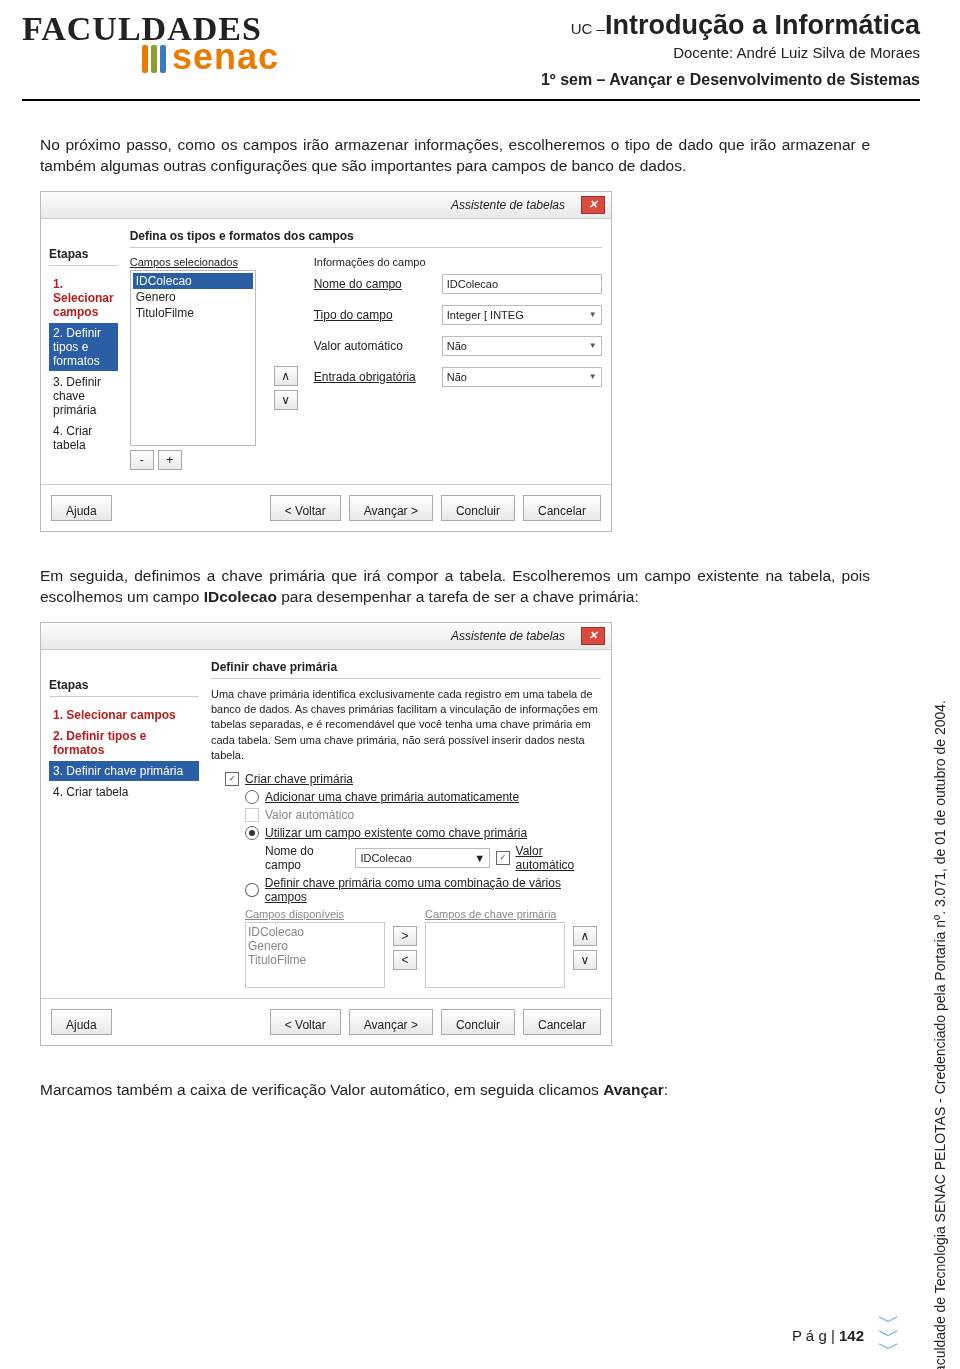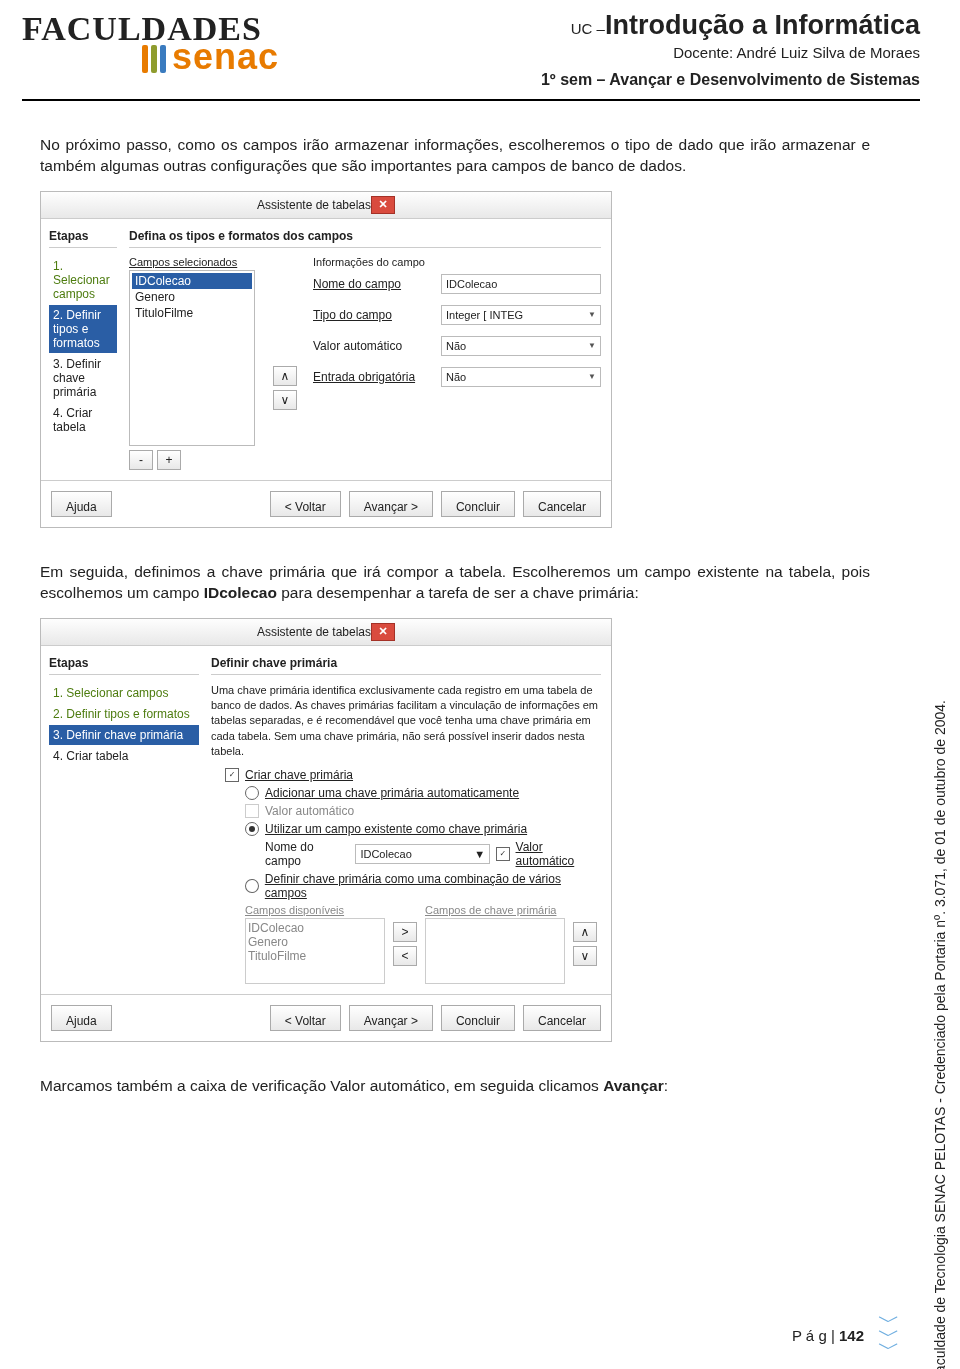--- a/index.html
+++ b/index.html
@@ -30,28 +30,28 @@
   .uc-line .uc { font-weight:400; }
   .uc-line .big { font-size:27px; font-weight:700; }
   .docente { font-size:15px; margin-top:3px;}
   .sem { font-size:16px; font-weight:700; margin-top:10px; }
   .hr { border-top:2px solid #000; margin:6px 40px 0 22px; }
   
   .body-txt { margin:34px 90px 10px 40px; font-size:15.5px; line-height:1.35; text-align:justify; }
   .body-txt b{font-weight:700;}
   
   .wiz { margin:14px 0 14px 40px; width:570px; background:#fff; border:1px solid #bbb; font-size:12px; color:#222; position:relative; }
-  .wiz-title { background:linear-gradient(#fefefe,#e8e8e8); padding:4px 6px; border-bottom:1px solid #ccc; display:flex; justify-content:center; align-items:center;}
+  .wiz-title { background:linear-gradient(#fefefe,#e8e8e8); padding:4px 6px; font-style:italic; border-bottom:1px solid #ccc; display:flex; justify-content:flex-end; align-items:center;gap:16px;}
   .wiz-close { width:22px;height:16px;background:#d94b3e;border:1px solid #a43127;display:inline-flex;align-items:center;justify-content:center;color:#fff;font-size:11px;line-height:1;font-weight:700;}
   .wiz-body { display:flex; }
-  .wiz-steps { width:150px; padding:10px 8px; }
+  .wiz-steps { width:150px; padding:28px 8px; }
   .wiz-steps h4{font-size:12px;font-weight:700;margin:0 0 8px 0;border-bottom:1px solid #ccc;padding-bottom:4px;}
   .step{padding:3px 4px;margin:1px 0;}
   .step.sel{background:#2a5ea5;color:#fff;}
-  .step.done{color:#4d7c0f;}
+  .step.done{color:#b91c1c;font-weight:bold;}
   .wiz-main{flex:1;padding:10px 10px 10px 4px;}
   .wiz-main h4{font-size:12px;font-weight:700;margin:0 0 8px 0;border-bottom:1px solid #ccc;padding-bottom:4px;}
   .cols{display:flex;gap:10px;}
   .sel-fields{width:130px;}
   .sel-fields .lab{font-size:11px;margin-bottom:2px;text-decoration:underline;}
   .listbox{border:1px solid #bbb;height:170px;width:120px;background:#fff;padding:2px;font-size:12px;}
   .listbox div{padding:1px 3px;}
   .listbox .hi{background:#2a5ea5;color:#fff;}
   .listctrls{display:flex;gap:4px;margin-top:4px;}
   .smbtn{border:1px solid #aaa;background:linear-gradient(#fff,#e8e8e8);width:22px;height:18px;display:inline-flex;align-items:center;justify-content:center;font-size:12px;}

